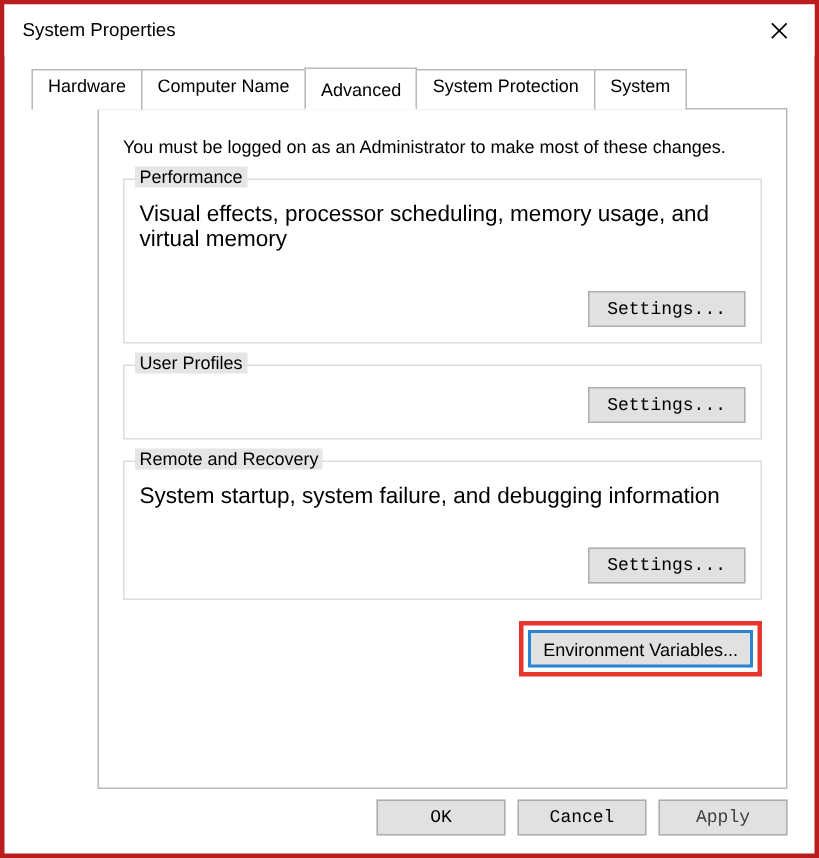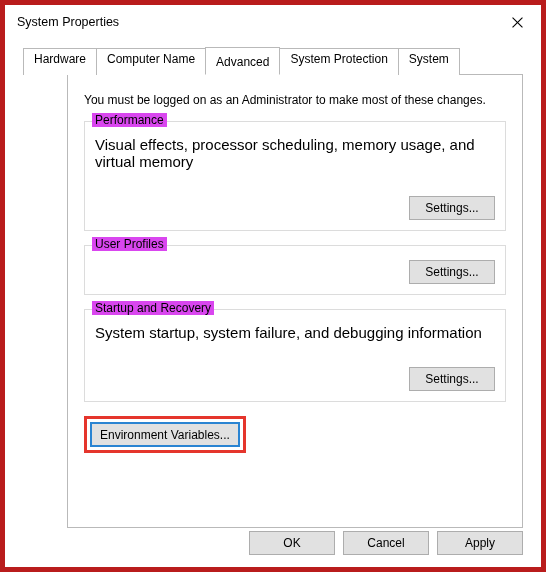--- a/index.html
+++ b/index.html
@@ -11,21 +11,21 @@
     background: #fff;
     width: 546px;
     height: 572px;
     overflow: hidden;
     color: #000;
   }
   .window {
     width: 546px;
     height: 572px;
     background: #fff;
-    border: 5px solid #b91c1c;
+    border: 3px solid #b91c1c;
     position: relative;
   }
   .titlebar {
     height: 34px;
     display: flex;
     align-items: center;
     padding: 0 2px 0 12px;
     background: #fff;
   }
   .titlebar-title {
@@ -91,48 +91,49 @@
   .groupbox {
     border: 1px solid #dcdcdc;
     position: relative;
     padding: 14px 10px 10px 10px;
     margin-bottom: 14px;
   }
   .grouplabel {
     position: absolute;
     top: -9px;
     left: 7px;
-    background: #d946ef;
+    background: #e5e5e5;
     padding: 0 3px;
     font-size: 12px;
   }
   .groupdesc {
     font-size: 15px;
     margin-bottom: 26px;
   }
   .btnrow {
     display: flex;
     justify-content: flex-end;
   }
   .btn {
     min-width: 86px;
     height: 24px;
     border: 1px solid #adadad;
     background: #e1e1e1;
-    font-family: Liberation Sans, sans-serif;
+    font-family: Liberation Mono, monospace;
     font-size: 12px;
     padding: 0 12px;
     cursor: pointer;
   }
   .btn:disabled {
-    color: #000000;
+    color: #404040;
     cursor: default;
   }
   .envrow {
     display: flex;
+    justify-content: flex-end;
     margin-top: 8px;
   }
   .env-highlight {
     border: 3px solid #e5352c;
     padding: 3px;
     display: inline-block;
   }
   .env-btn {
     min-width: 145px;
     height: 25px;
@@ -189,21 +190,21 @@
         </div>
 
         <div class="groupbox">
           <div class="grouplabel">User Profiles</div>
           <div class="btnrow">
             <button class="btn">Settings...</button>
           </div>
         </div>
 
         <div class="groupbox">
-          <div class="grouplabel">Startup and Recovery</div>
+          <div class="grouplabel">Remote and Recovery</div>
           <div class="groupdesc">System startup, system failure, and debugging information</div>
           <div class="btnrow">
             <button class="btn">Settings...</button>
           </div>
         </div>
 
         <div class="envrow">
           <span class="env-highlight">
             <button class="env-btn">Environment Variables...</button>
           </span>

